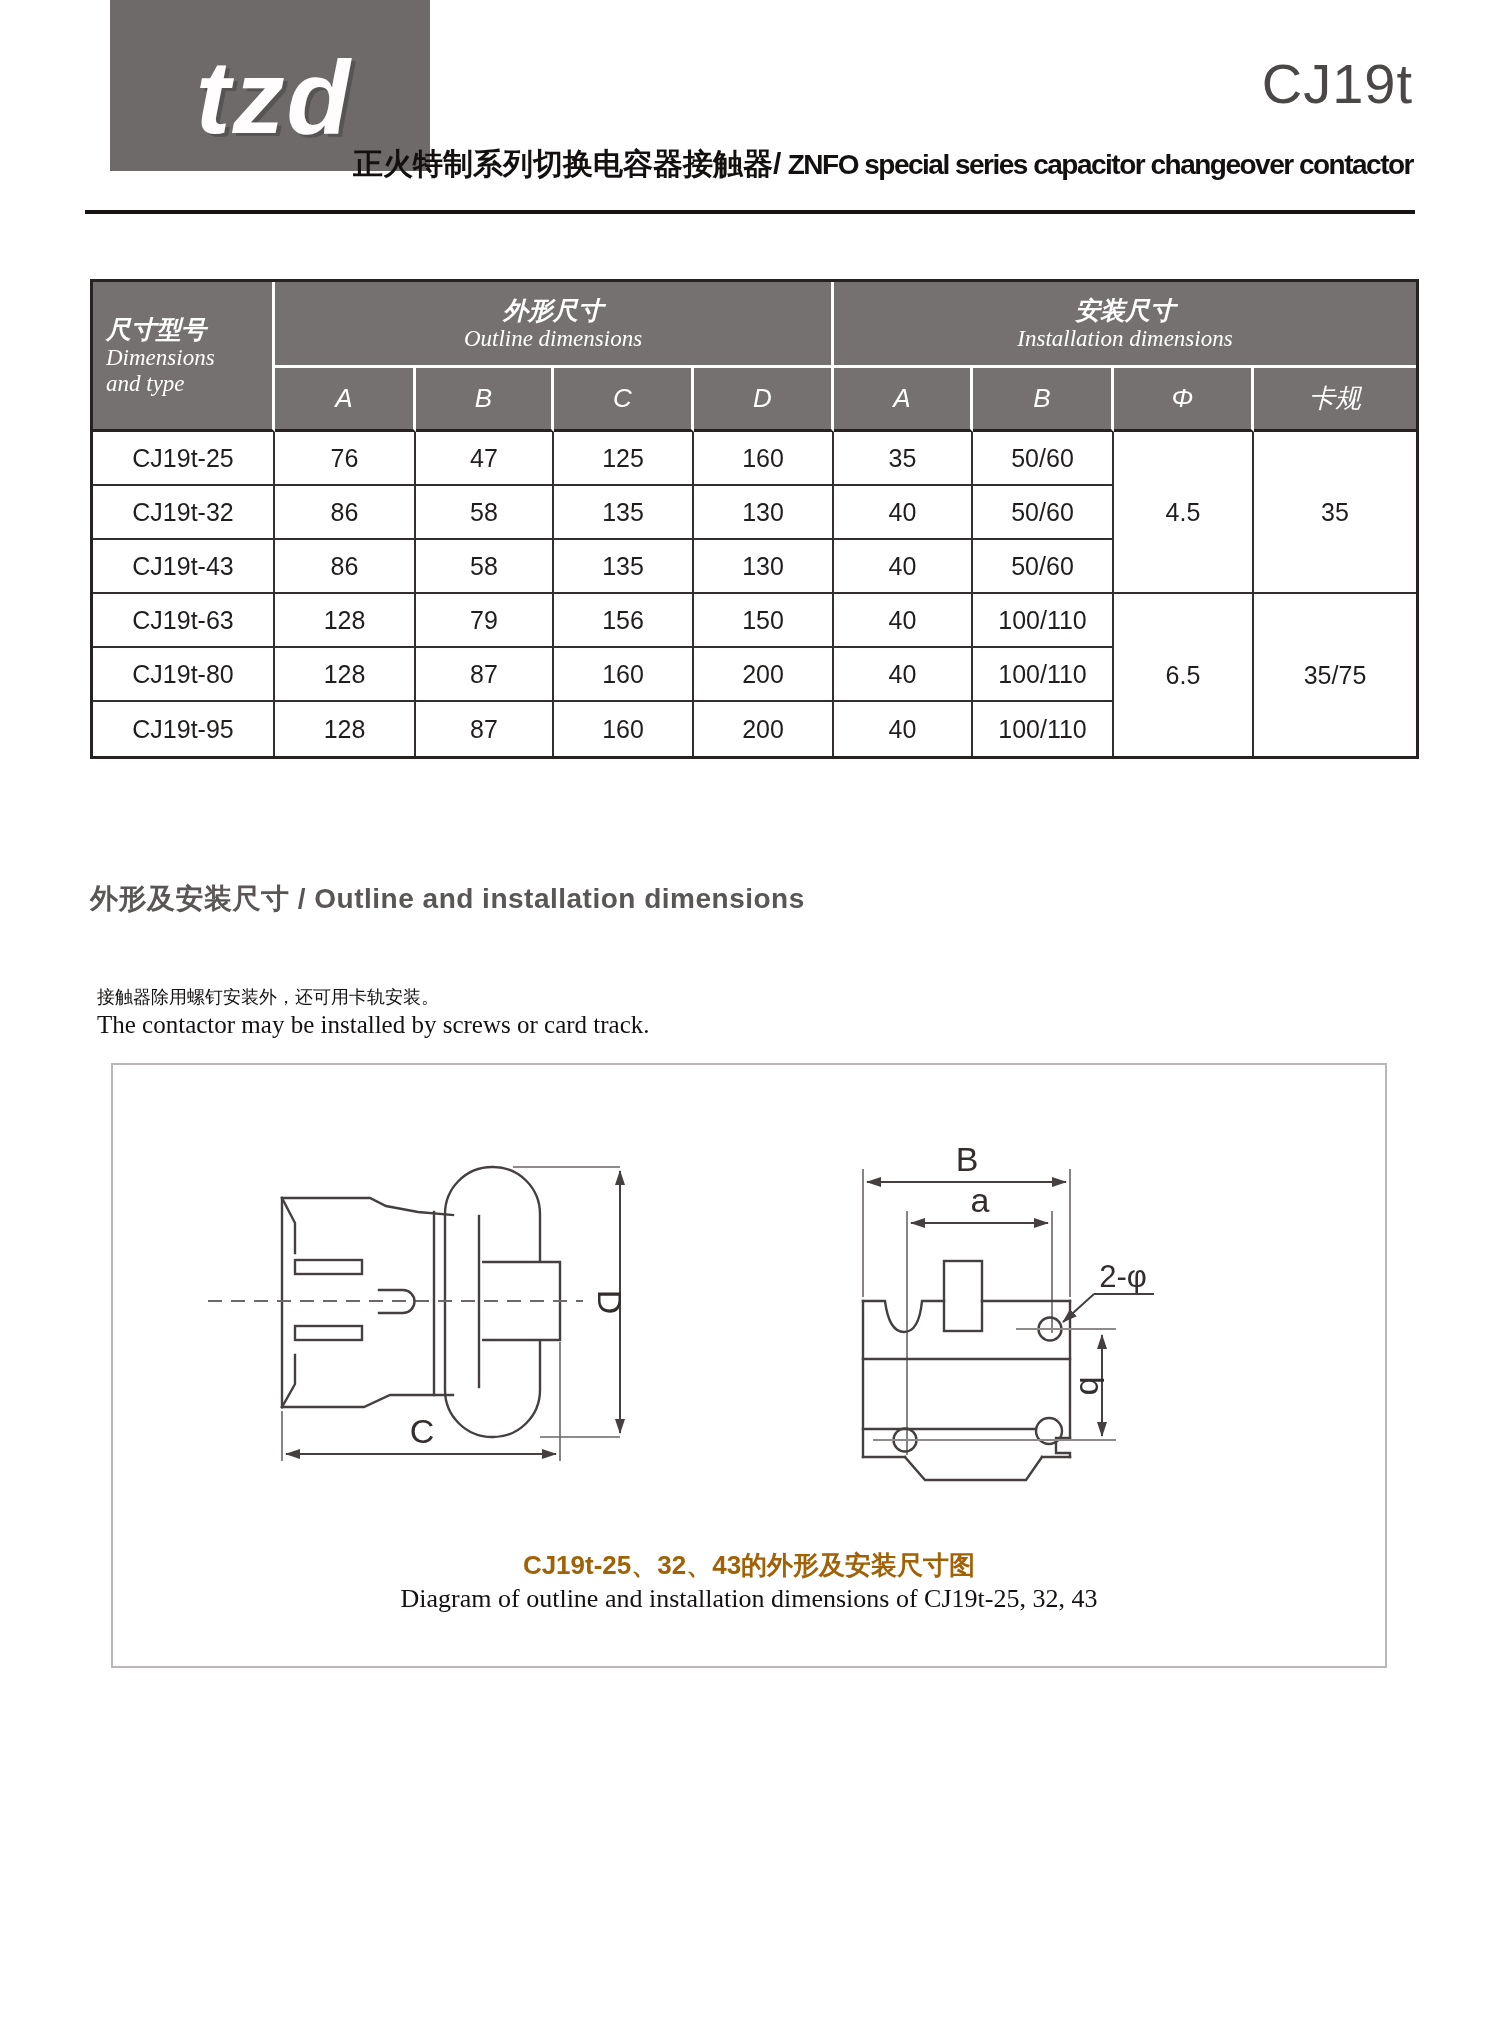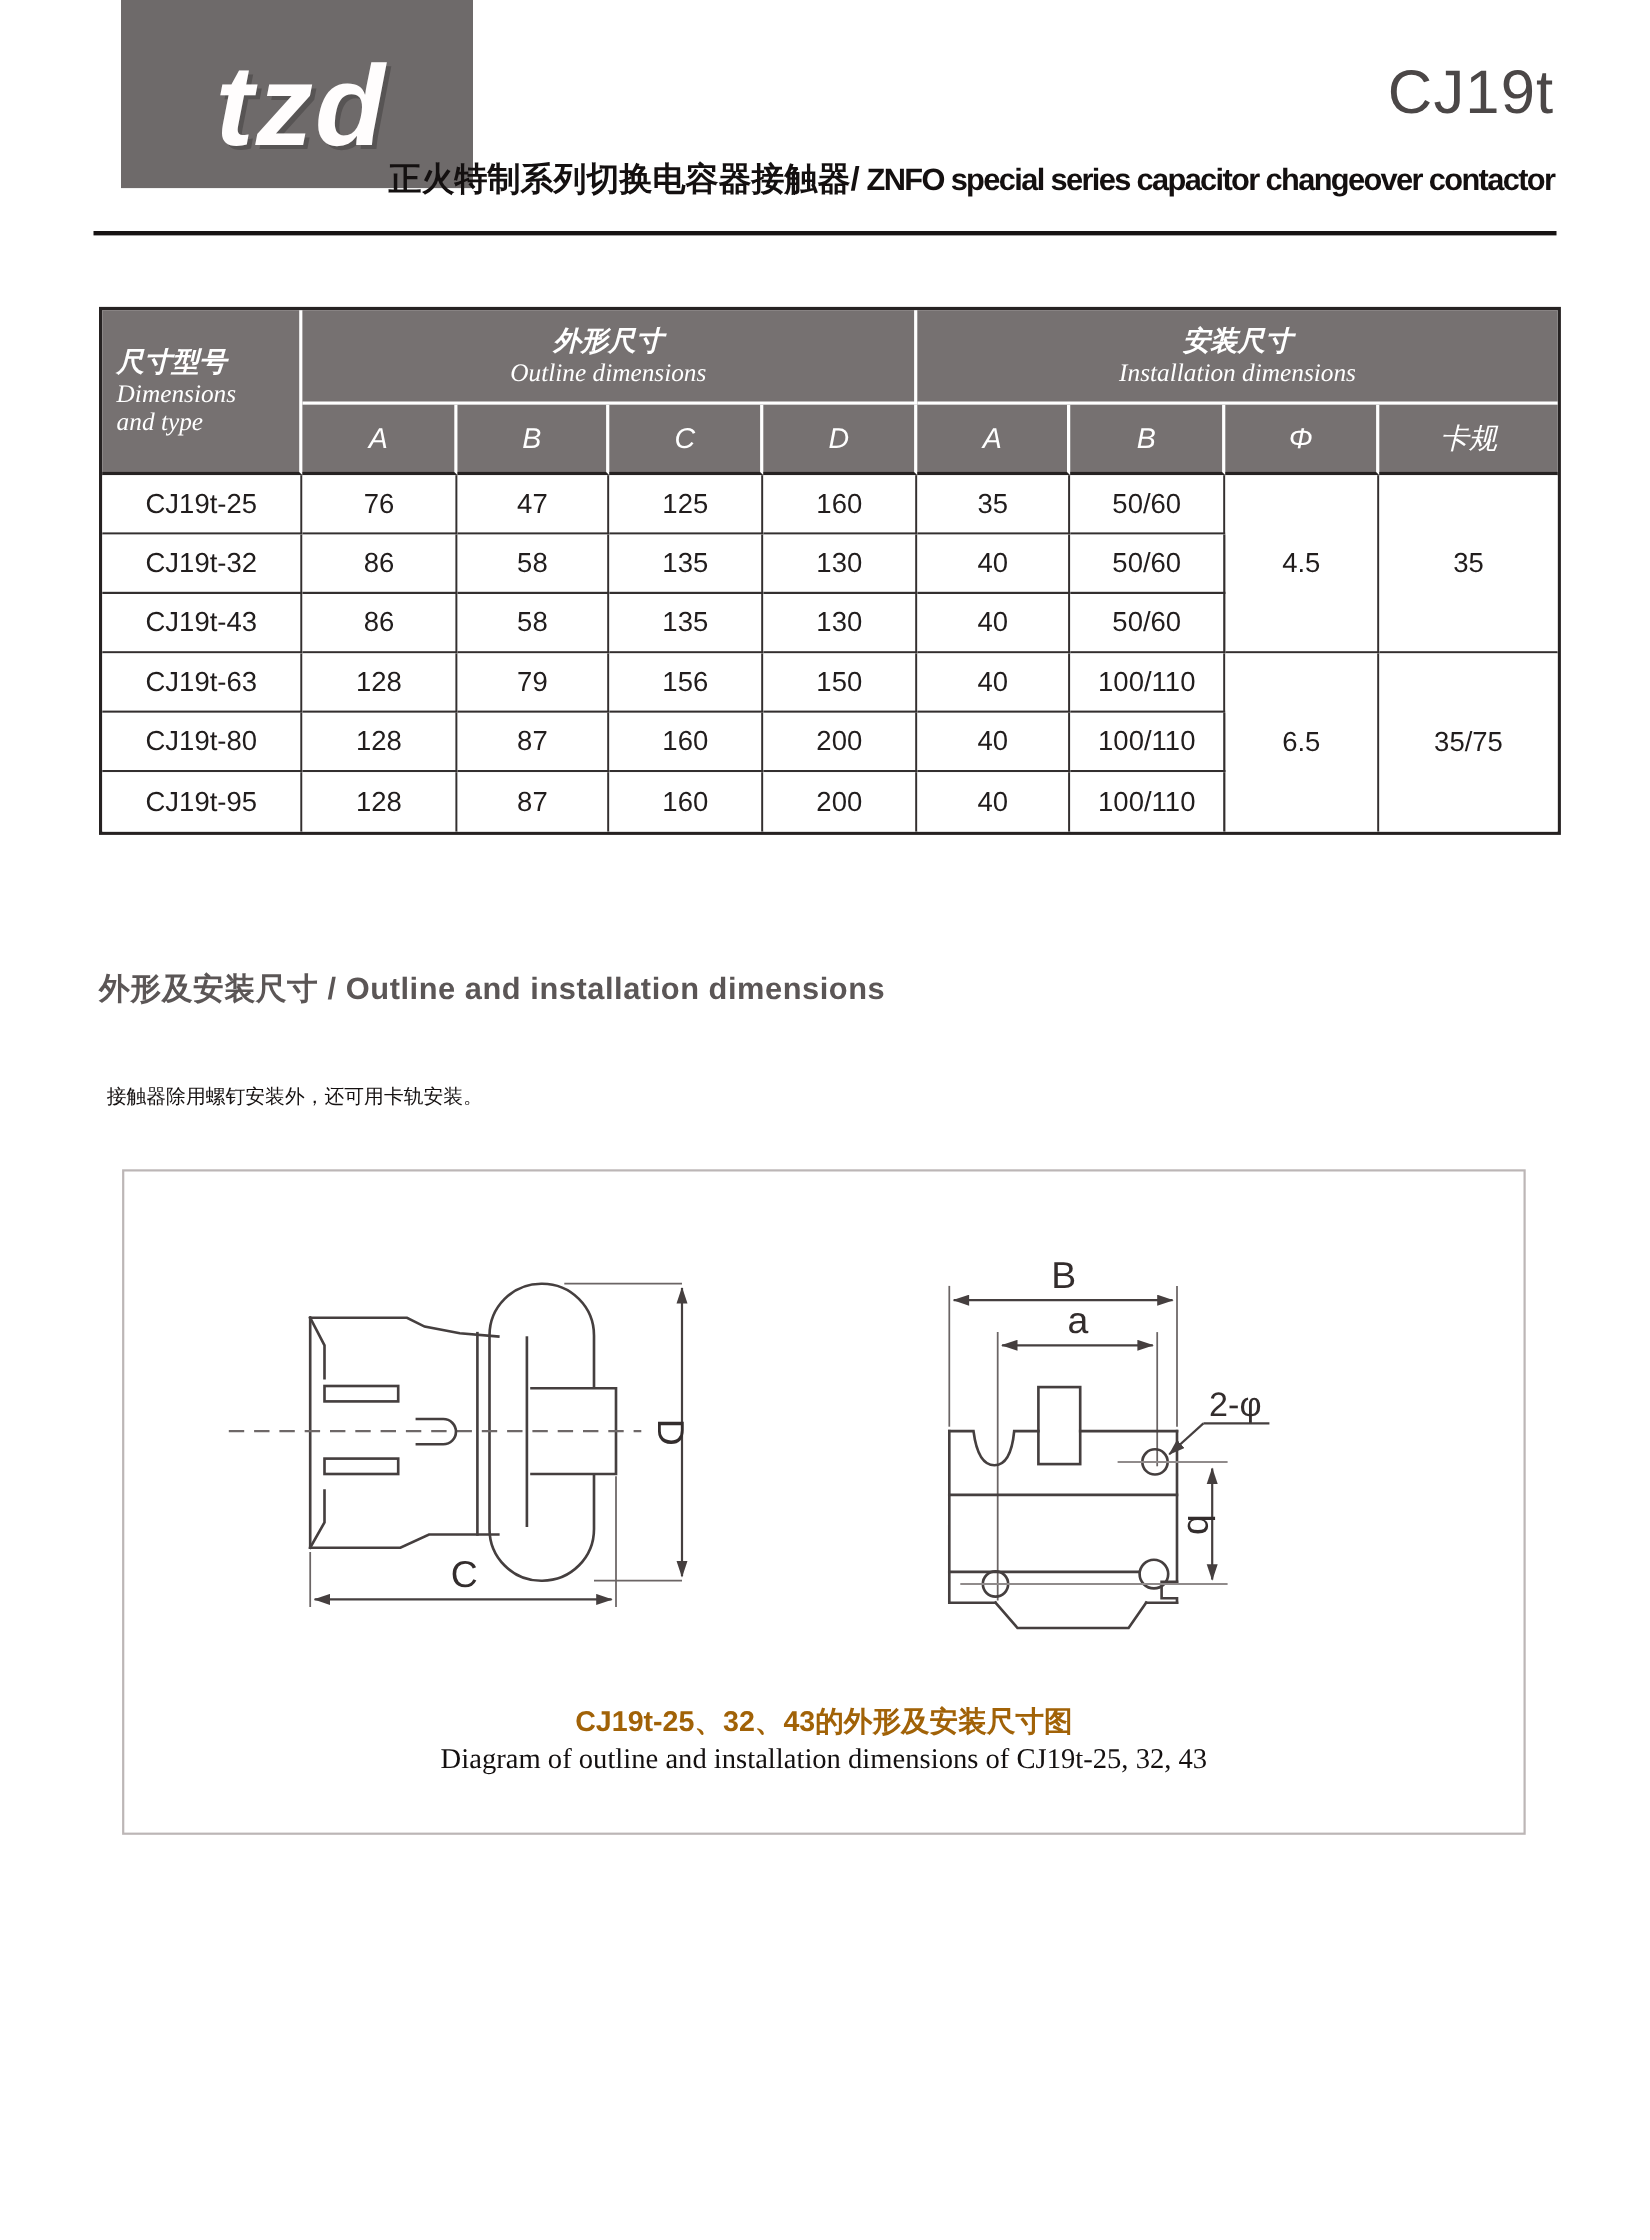--- a/index.html
+++ b/index.html
@@ -203,20 +203,21 @@
           <td>100/110</td>
         </tr>
       </tbody>
     </table>
   </div>
 
   <div class="section-title">外形及安装尺寸 / Outline and installation dimensions</div>
 
   <div class="note">
     <div class="note-cn">接触器除用螺钉安装外，还可用卡轨安装。</div>
+    <div class="note-en">The contactor may be installed by screws or card track.</div>
   </div>
 
   <div class="diagram-box">
     <svg class="diagram-svg" width="1272" height="480" viewBox="0 0 1272 480" xmlns="http://www.w3.org/2000/svg">
       <defs>
         <marker id="ahE" markerWidth="16" markerHeight="12" refX="14" refY="5" orient="auto" markerUnits="userSpaceOnUse">
           <path d="M0,0 L15,5 L0,10 z" fill="#453f3f"></path>
         </marker>
         <marker id="ahS" markerWidth="16" markerHeight="12" refX="1" refY="5" orient="auto" markerUnits="userSpaceOnUse">
           <path d="M15,0 L0,5 L15,10 z" fill="#453f3f"></path>

